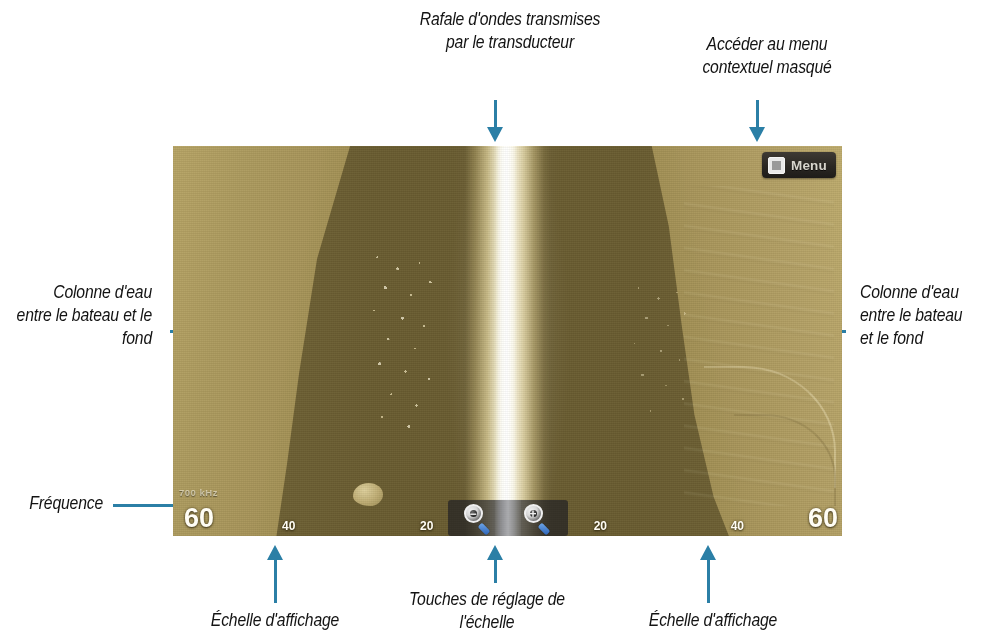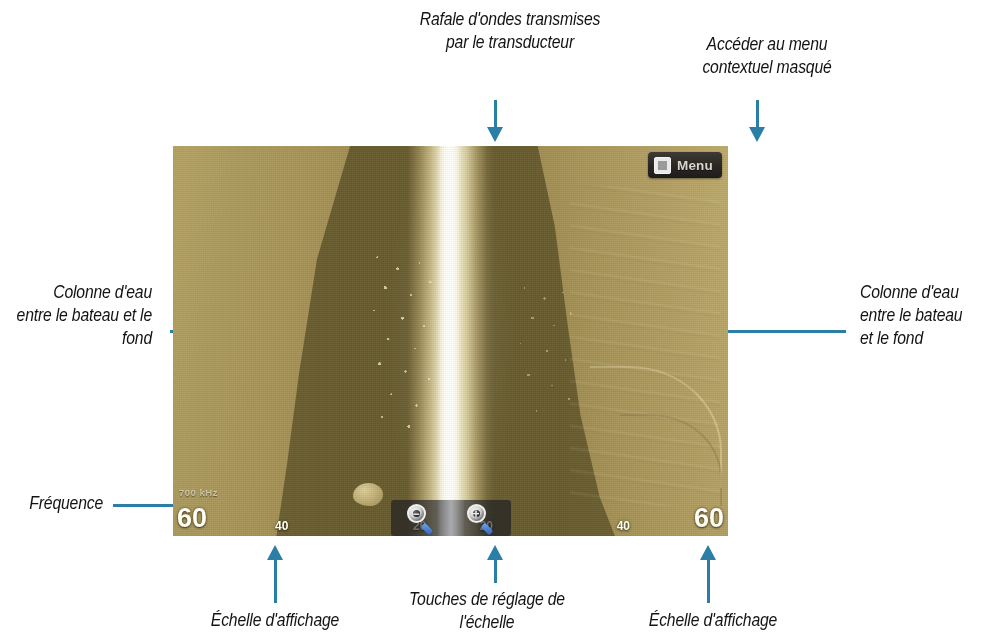--- a/index.html
+++ b/index.html
@@ -67,21 +67,21 @@
     border-top: 8.5px solid transparent;
     border-bottom: 8.5px solid transparent;
     border-right: 15px solid #2b7fa6;
   }
 
   
   #sonar-display {
     position: absolute;
     left: 173px;
     top: 146px;
-    width: 555px;
+    width: 669px;
     height: 390px;
     overflow: hidden;
     background: #6d6033;
   }
 
   
   .water {
     position: absolute;
     inset: 0;
     background:
@@ -348,20 +348,21 @@
   }
 
   
   .scale-label {
     position: absolute;
     bottom: 4px;
     color: #fffdf4;
     font-weight: 700;
     text-shadow: 0 1px 2px rgba(40,32,10,0.75), 0 0 3px rgba(40,32,10,0.5);
     line-height: 1;
+    margin-left: 7px;
   }
   .scale-label.major { font-size: 27px; }
   .scale-label.minor { font-size: 12px; }
 
   
   #scale-adjust-keys {
     position: absolute;
     left: 50%;
     margin-left: -60px;
     bottom: 0;

